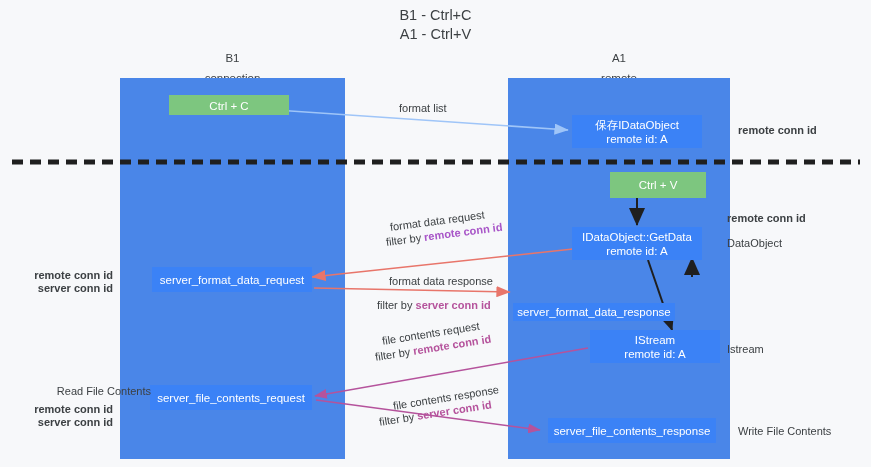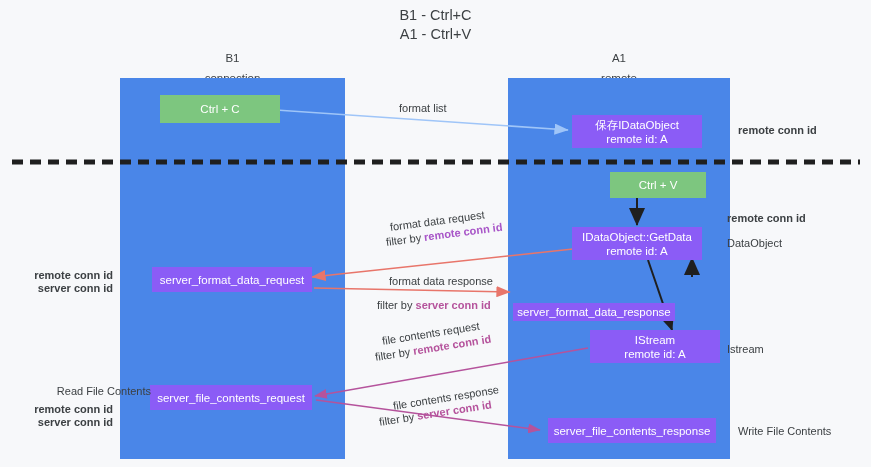--- a/index.html
+++ b/index.html
@@ -43,21 +43,21 @@
     position: absolute;
     display: flex; flex-direction: column;
     align-items: center; justify-content: center;
     text-align: center;
     font-size: 11.5px; line-height: 14px;
     color: #ffffff;
     white-space: pre;
     padding: 2px 4px;
   }
   .node.green  { background: #7dc67f; }
-  .node.orange { background: #8b5cf6; }
+  .node.orange { background: #3b82f6; }
   .node .l2 { font-size: 11.5px; }
 
   
   .lbl {
     position: absolute;
     font-size: 11px; line-height: 14px;
     color: #3c4043;
     white-space: pre;
   }
   .lbl.rot    { transform: rotate(-7.5deg); transform-origin: left top; }
@@ -115,21 +115,21 @@
 
     <path d="M 692,277 L 692,258" stroke="#1f1f1f" stroke-width="2" fill="none" marker-end="url(#ar-black)"></path>
 
     <path d="M 648,260 L 672,330" stroke="#1f1f1f" stroke-width="2" fill="none" marker-end="url(#ar-black)"></path>
 
     <path d="M 588,348 L 315,396" stroke="#b5539c" stroke-width="1.4" fill="none" marker-end="url(#ar-magenta)"></path>
 
     <path d="M 316,400 L 540,430" stroke="#b5539c" stroke-width="1.4" fill="none" marker-end="url(#ar-magenta)"></path>
   </svg>
 
-  <div class="node green" style="left:160px; top:95px; width:120px; height:28px;">
+  <div class="node green" style="left:169px; top:95px; width:120px; height:20px;justify-content:flex-end;">
     <div>Ctrl + C</div>
   </div>
 
   <div class="node orange" style="left:572px; top:115px; width:130px; height:33px;">
     <div>保存IDataObject</div>
     <div class="l2">remote id: A</div>
   </div>
 
   <div class="node green" style="left:578px; top:172px; width:96px; height:26px;margin-left:32px;">
     <div>Ctrl + V</div>

